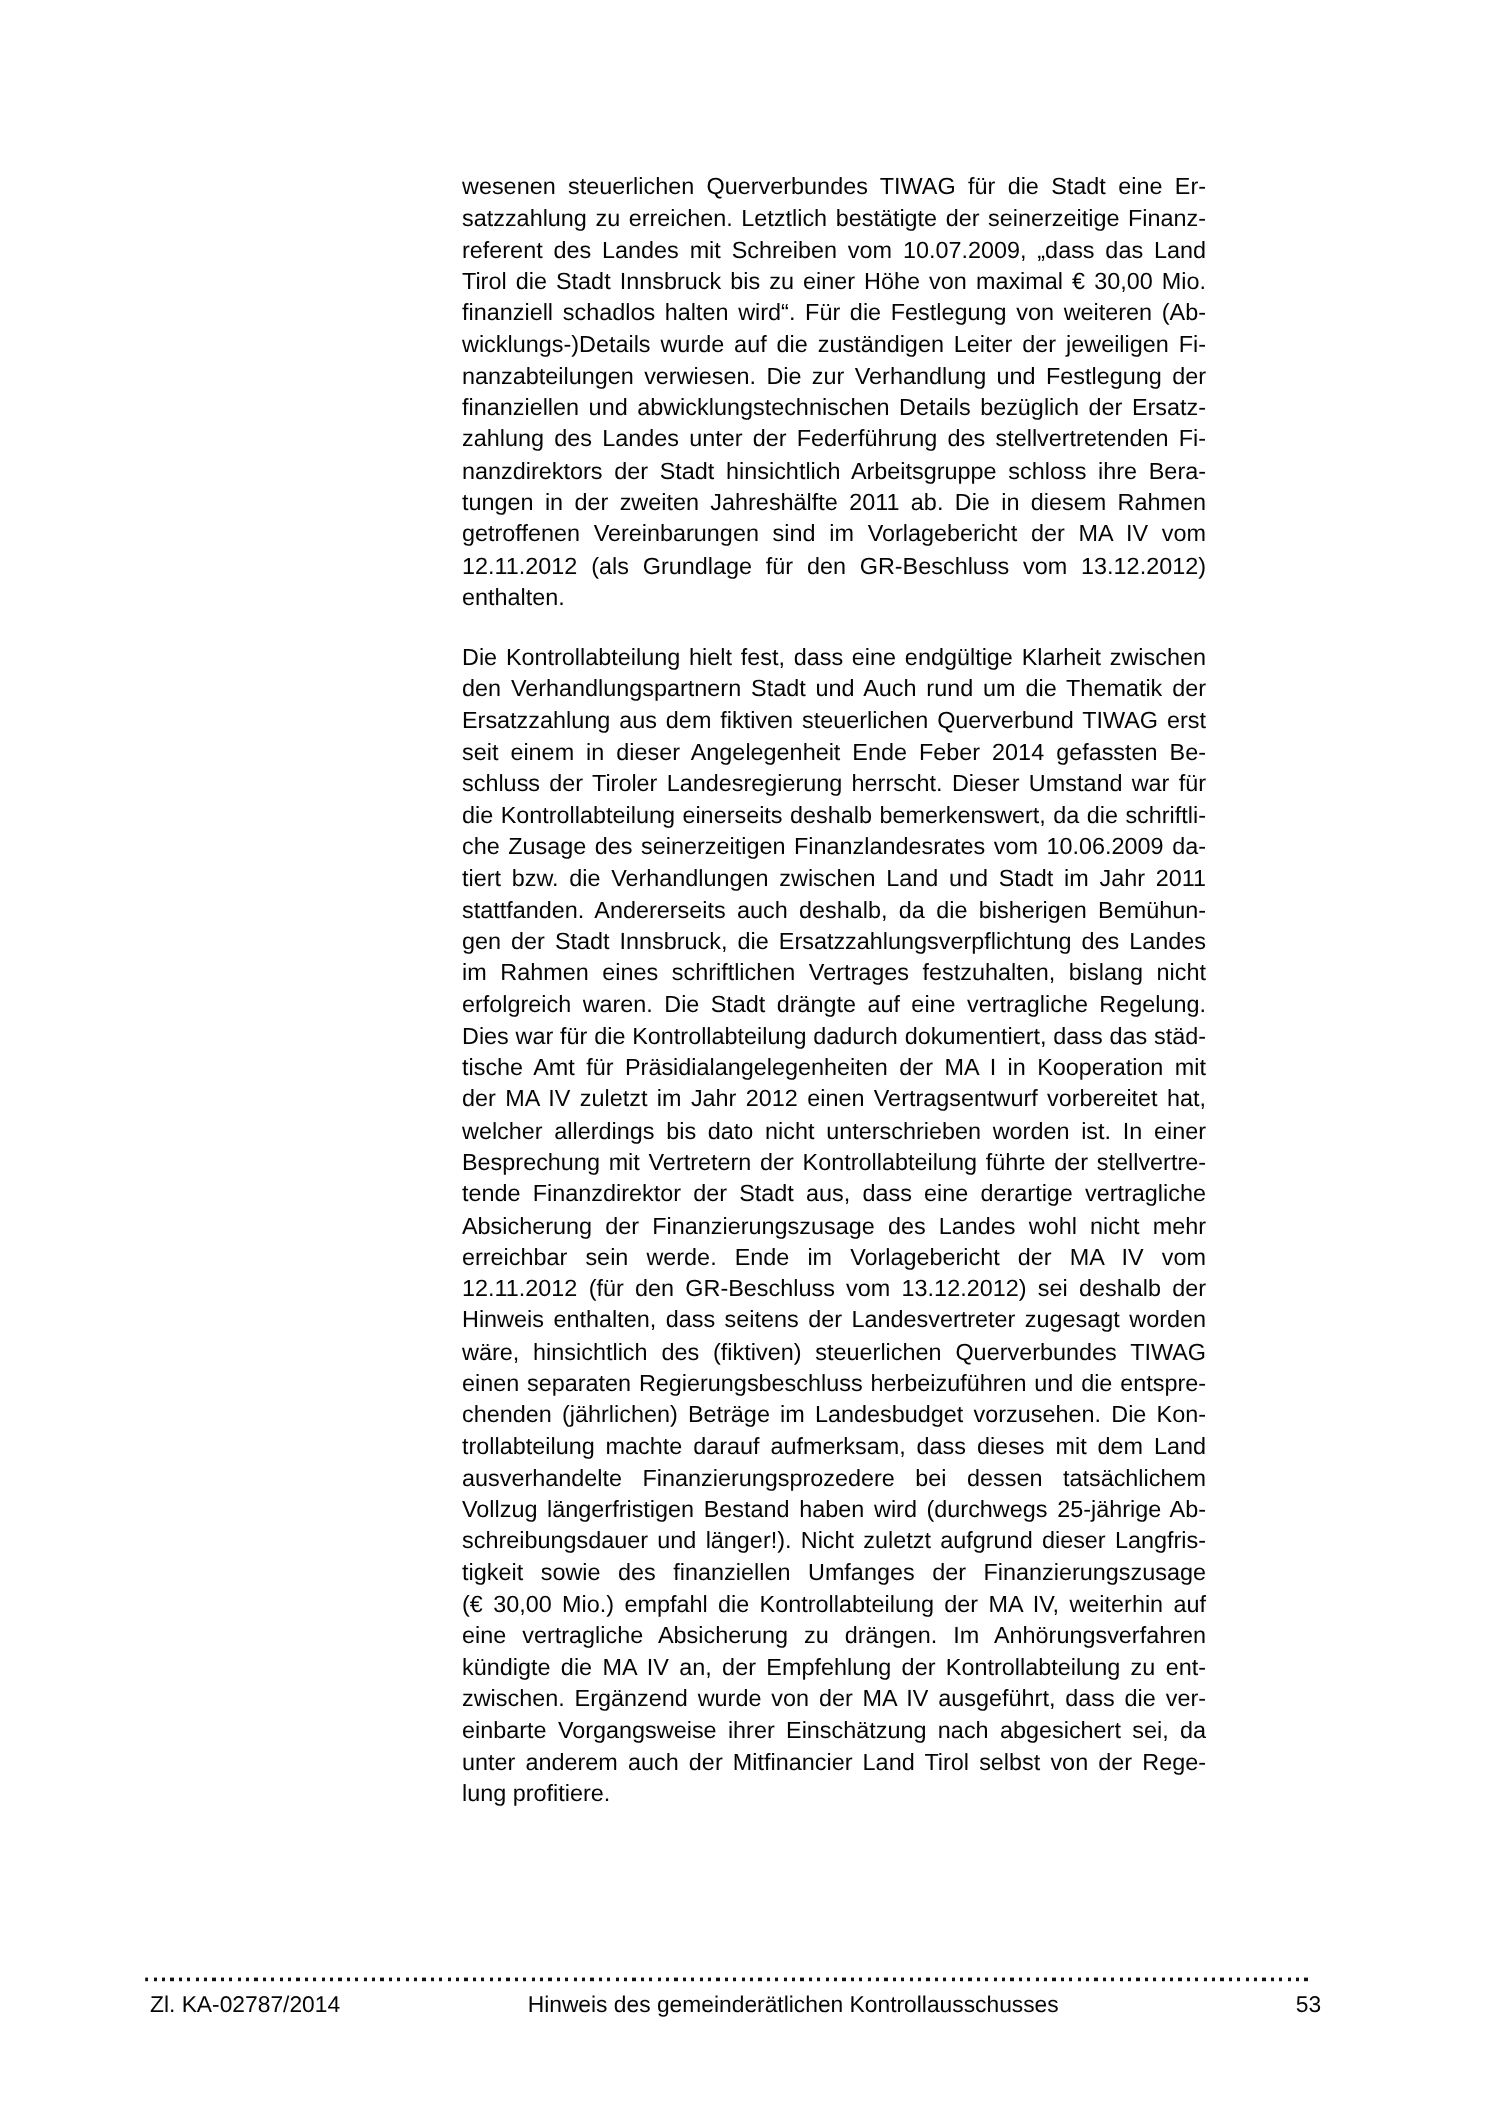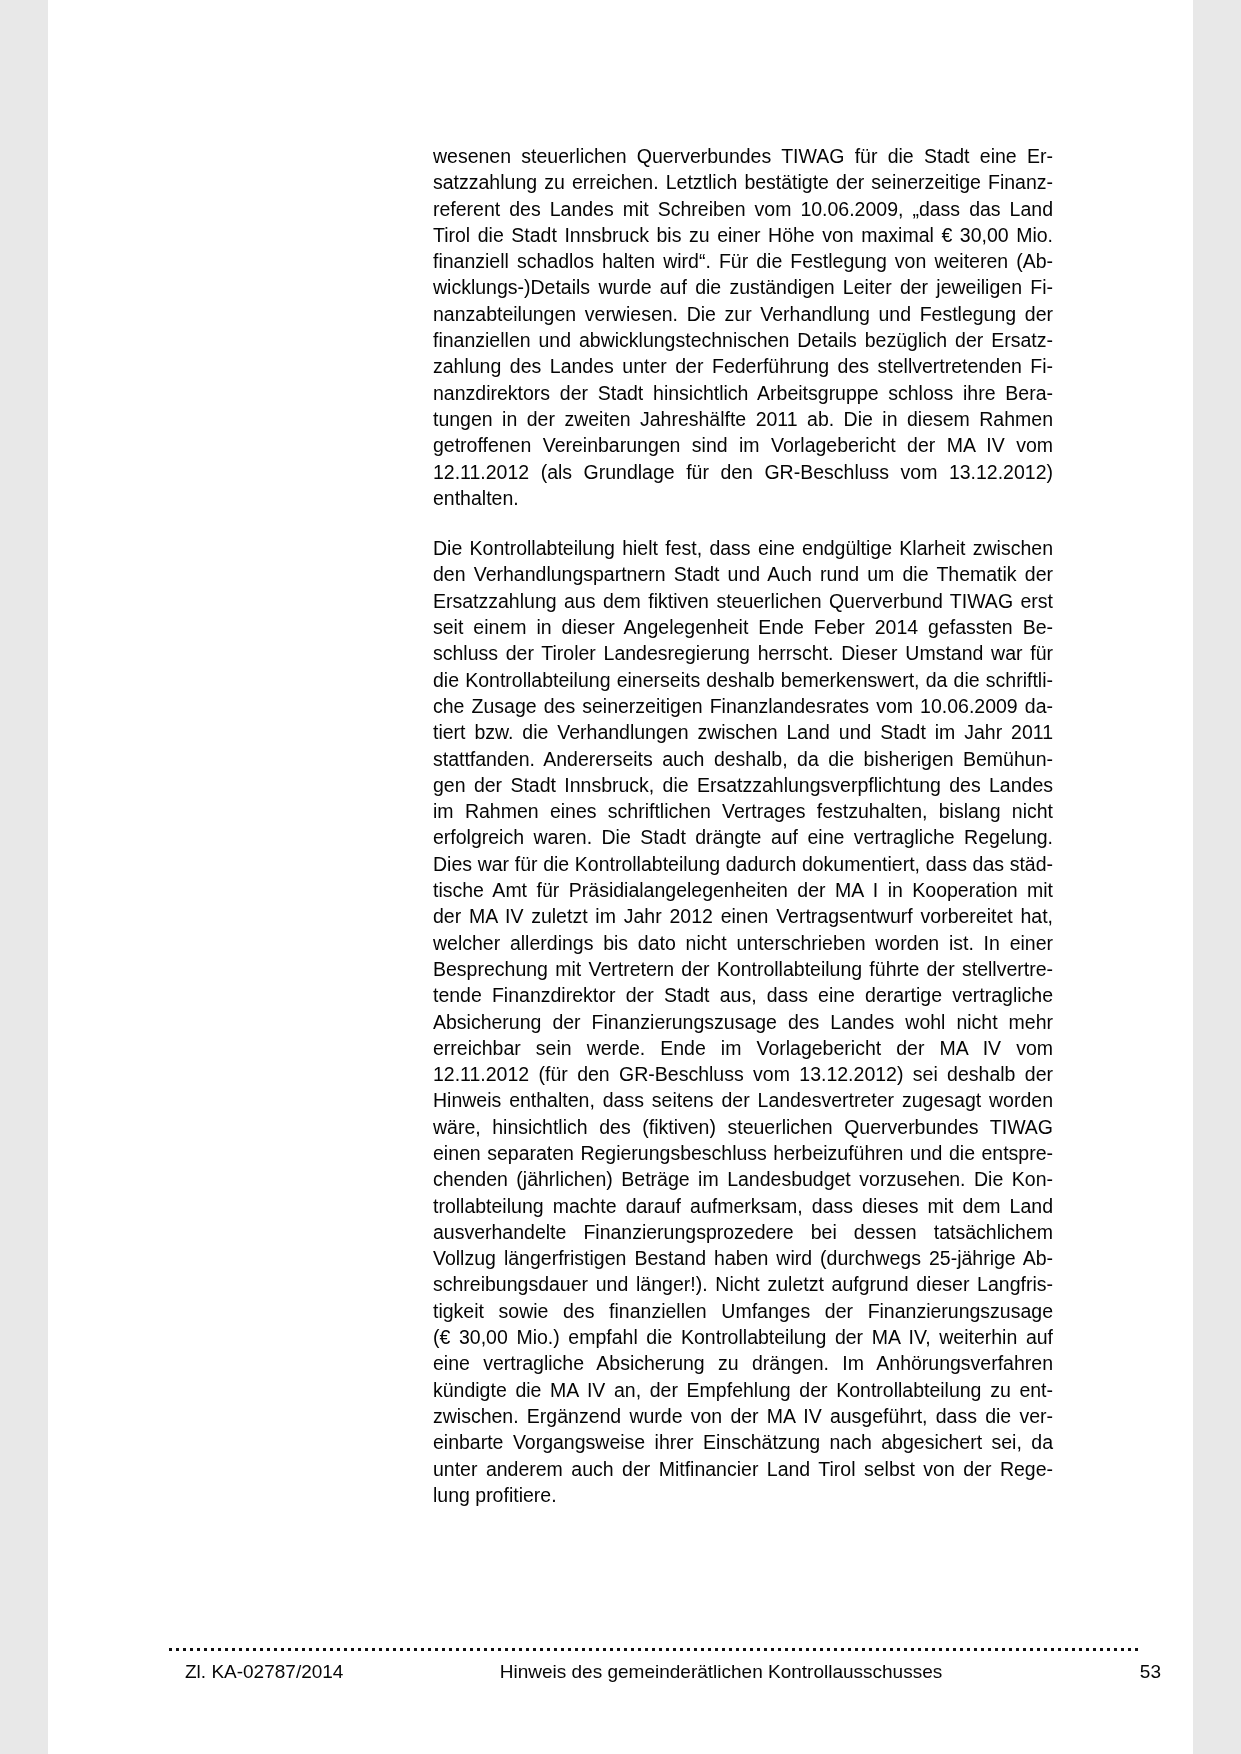--- a/index.html
+++ b/index.html
@@ -2,21 +2,21 @@
 <html><head>
 <meta charset="utf-8">
 <style>
   html, body {
     margin: 0;
     padding: 0;
     background: #e8e8e8;
   }
   .page {
     position: relative;
-    width: 1145px;
+    width: 1241px;
     height: 1754px;
     margin: 0 auto;
     background: #ffffff;
     font-family: "Liberation Sans", sans-serif;
     color: #000000;
     overflow: hidden;
   }
   .text-block {
     position: absolute;
     left: 385px;
@@ -52,21 +52,21 @@
     width: 969px;
     height: 3px;
     background: repeating-linear-gradient(
       to right,
       #111111 0px, #111111 2.6px,
       transparent 2.6px, transparent 7px
     );
   }
   .footer-row {
     position: absolute;
-    left: 16px;
+    left: 4px;
     top: 14px;
     width: 100%;
     height: 24px;
     font-size: 19px;
     line-height: 24px;
     color: #050505;
   }
   .footer-ref {
     position: absolute;
     left: 0;
@@ -89,21 +89,21 @@
 </style>
 </head>
 <body>
 
 <div class="page">
 
   <div class="text-block">
     <div class="paragraph">
         <div class="line">wesenen steuerlichen Querverbundes TIWAG für die Stadt eine Er-</div>
         <div class="line">satzzahlung zu erreichen. Letztlich bestätigte der seinerzeitige Finanz-</div>
-        <div class="line">referent des Landes mit Schreiben vom 10.06.2009, „dass das Land</div>
+        <div class="line">referent des Landes mit Schreiben vom 10.07.2009, „dass das Land</div>
         <div class="line">Tirol die Stadt Innsbruck bis zu einer Höhe von maximal € 30,00 Mio.</div>
         <div class="line">finanziell schadlos halten wird“. Für die Festlegung von weiteren (Ab-</div>
         <div class="line">wicklungs-)Details wurde auf die zuständigen Leiter der jeweiligen Fi-</div>
         <div class="line">nanzabteilungen verwiesen. Die zur Verhandlung und Festlegung der</div>
         <div class="line">finanziellen und abwicklungstechnischen Details bezüglich der Ersatz-</div>
         <div class="line">zahlung des Landes unter der Federführung des stellvertretenden Fi-</div>
         <div class="line">nanzdirektors der Stadt hinsichtlich Arbeitsgruppe schloss ihre Bera-</div>
         <div class="line">tungen in der zweiten Jahreshälfte 2011 ab. Die in diesem Rahmen</div>
         <div class="line">getroffenen Vereinbarungen sind im Vorlagebericht der MA IV vom</div>
         <div class="line">12.11.2012 (als Grundlage für den GR-Beschluss vom 13.12.2012)</div>

